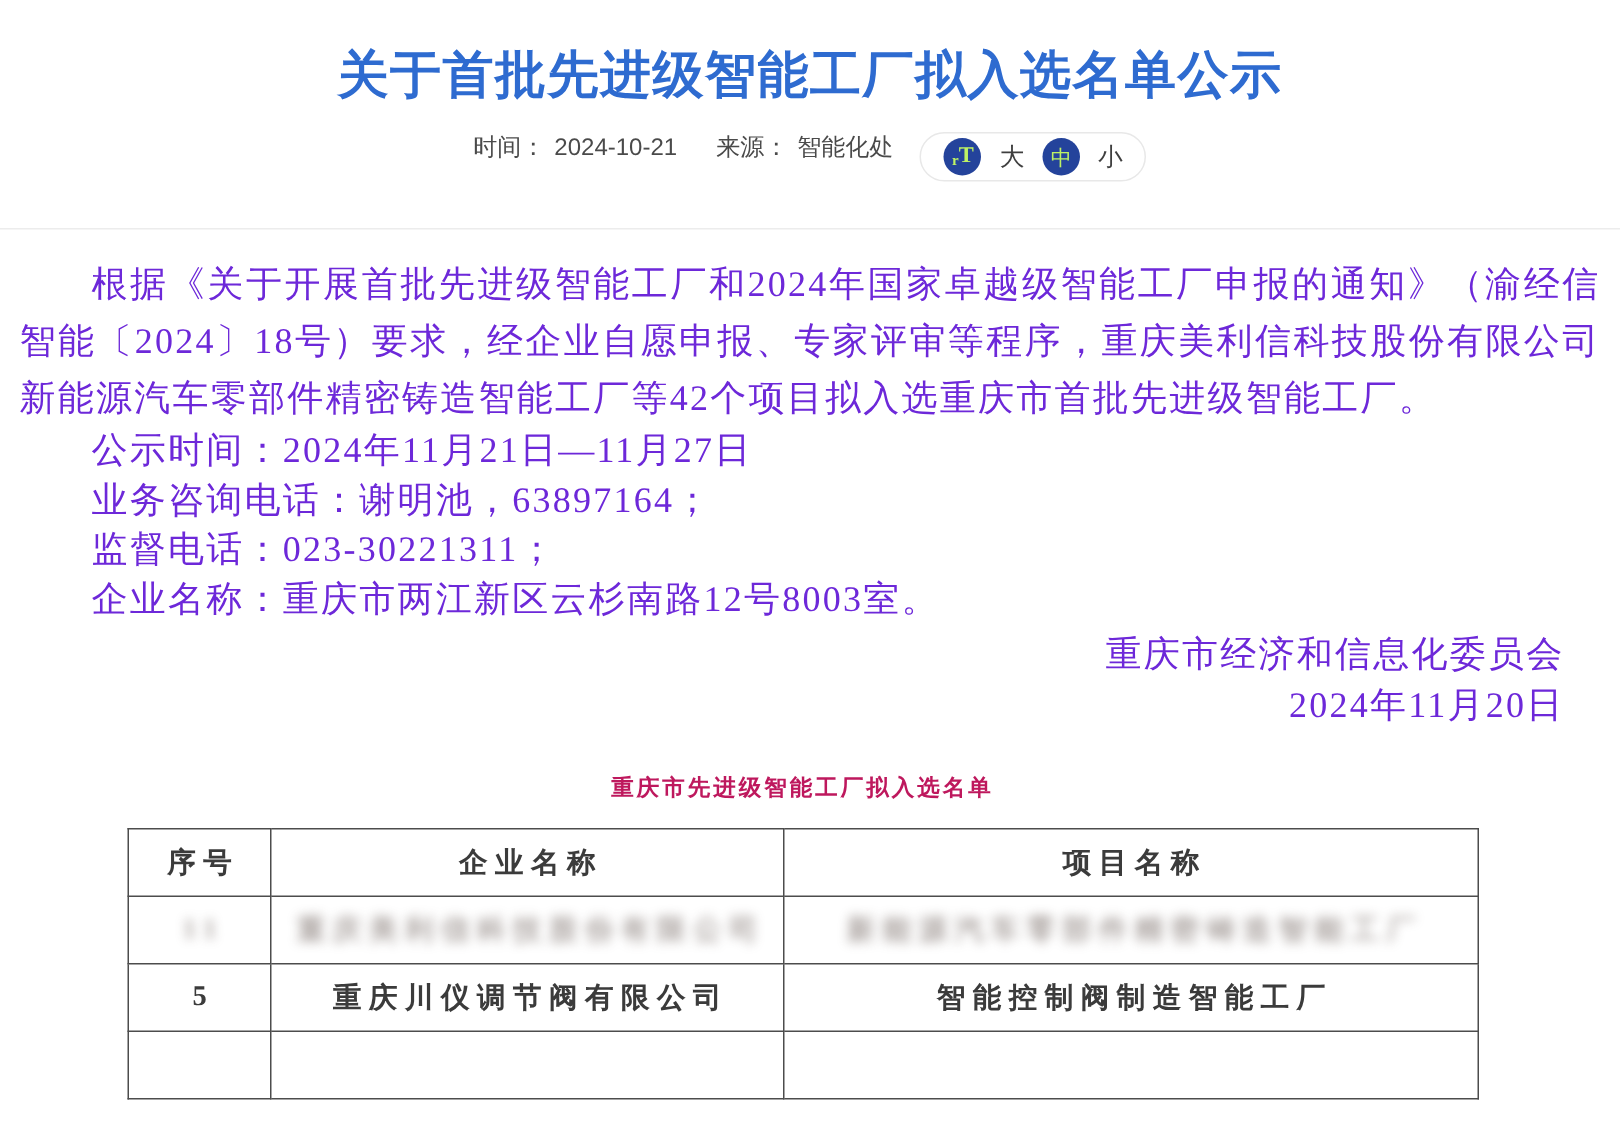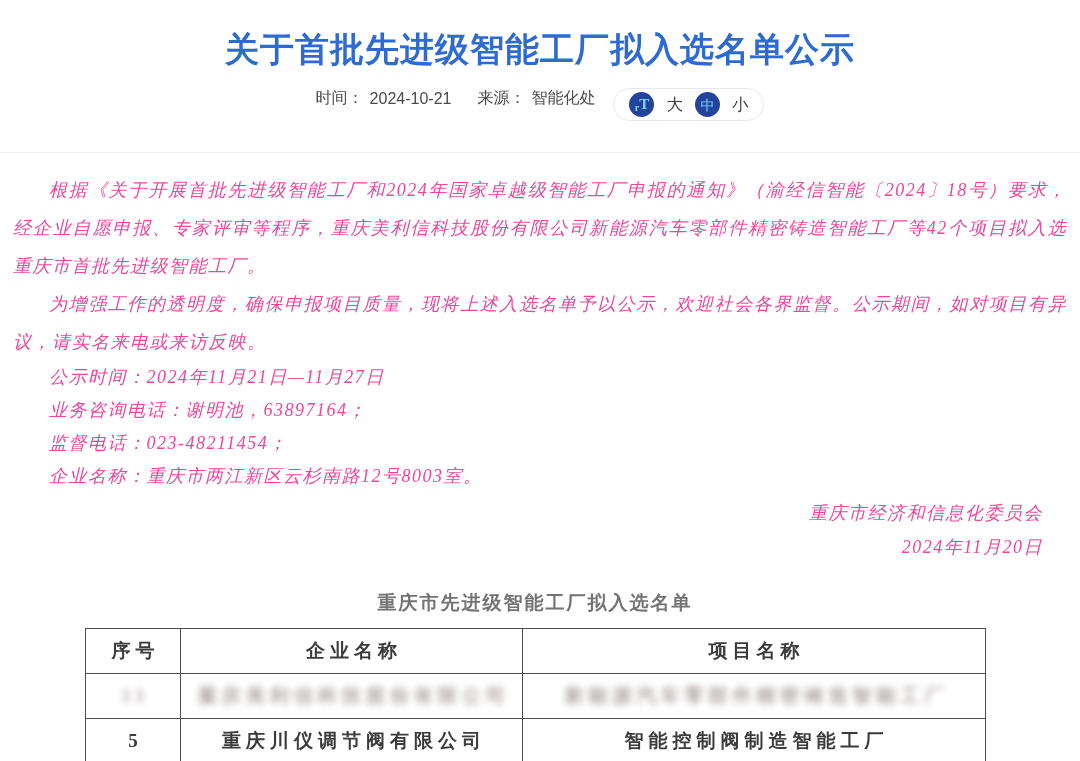--- a/index.html
+++ b/index.html
@@ -21,44 +21,44 @@
   .meta-label{margin-right:6px;}
   .meta-gap{width:26px;}
   .font-pill{
     margin-left:18px;display:inline-flex;align-items:center;
     border:1px solid #e8e8e8;border-radius:999px;padding:3px 9px;
     background:#fff;
   }
   .pill-item{margin:0 6px;display:inline-flex;align-items:center;justify-content:center;cursor:pointer;}
   .circle{
     width:25px;height:25px;border-radius:50%;
-    background:#24439B;color:#7dd3fc;
+    background:#24439B;color:#bef264;
     display:inline-flex;align-items:center;justify-content:center;
   }
   .ft-icon{font-family:"Liberation Serif",serif;font-weight:bold;font-size:15px;line-height:1;}
   .ft-icon .sm{font-size:10px;position:relative;top:2px;}
   .circle-mid{font-size:14px;line-height:1;}
   .size-label{font-size:16.5px;color:#3f3f3f;}
   .divider{margin-top:31px;border-top:1px solid #ececec;height:0;}
   
   .article{
     margin-top:18px;padding:0 13px;
     font-family:"Liberation Serif","DejaVu Serif",serif;
-    font-size:18px;color:#ec4899;letter-spacing:1.5px;font-style:italic;
+    font-size:24px;color:#6d28d9;letter-spacing:1.5px;
   }
   .para{margin:0;text-indent:2em;line-height:38px;text-align:justify;}
   .info-line{margin:0;text-indent:2em;line-height:33px;}
   .signature{margin-top:4px;text-align:right;padding-right:24px;}
   .sig-org{line-height:33px;}
   .sig-date{line-height:35px;}
   
   .table-wrap{margin:24px 95px 0 85px;width:900px;}
   .table-title{
     text-align:center;font-family:"Liberation Serif","DejaVu Serif",serif;
-    font-size:19px;font-weight:bold;color:#737373;letter-spacing:2px;line-height:27px;
+    font-size:15px;font-weight:bold;color:#be185d;letter-spacing:2px;line-height:27px;
   }
   table.list{
     margin-top:12px;width:900px;border-collapse:collapse;table-layout:fixed;
     font-family:"Liberation Serif","DejaVu Serif",serif;color:#3b3b3b;
   }
   table.list th,table.list td{
     border:1.5px solid #4c4c4c;height:44px;padding:0;
     text-align:center;vertical-align:middle;
     font-size:19px;font-weight:bold;letter-spacing:5px;text-indent:5px;
     overflow:hidden;white-space:nowrap;
@@ -91,24 +91,23 @@
     <span class="pill-item size-label">大</span>
     <span class="pill-item circle circle-mid">中</span>
     <span class="pill-item size-label">小</span>
   </span>
 </div>
 
 <div class="divider"></div>
 
 <div class="article">
   <p class="para">根据《关于开展首批先进级智能工厂和2024年国家卓越级智能工厂申报的通知》（渝经信智能〔2024〕18号）要求，经企业自愿申报、专家评审等程序，重庆美利信科技股份有限公司新能源汽车零部件精密铸造智能工厂等42个项目拟入选重庆市首批先进级智能工厂。</p>
-  <p class="para">为增强工作的透明度，确保申报项目质量，现将上述入选名单予以公示，欢迎社会各界监督。公示期间，如对项目有异议，请实名来电或来访反映。</p>
   <p class="info-line">公示时间：2024年11月21日—11月27日</p>
   <p class="info-line">业务咨询电话：谢明池，63897164；</p>
-  <p class="info-line">监督电话：023-48211454；</p>
+  <p class="info-line">监督电话：023-30221311；</p>
   <p class="info-line">企业名称：重庆市两江新区云杉南路12号8003室。</p>
   <div class="signature">
     <div class="sig-org">重庆市经济和信息化委员会</div>
     <div class="sig-date">2024年11月20日</div>
   </div>
 </div>
 
 <div class="table-wrap">
   <div class="table-title">重庆市先进级智能工厂拟入选名单</div>
   <table class="list">

